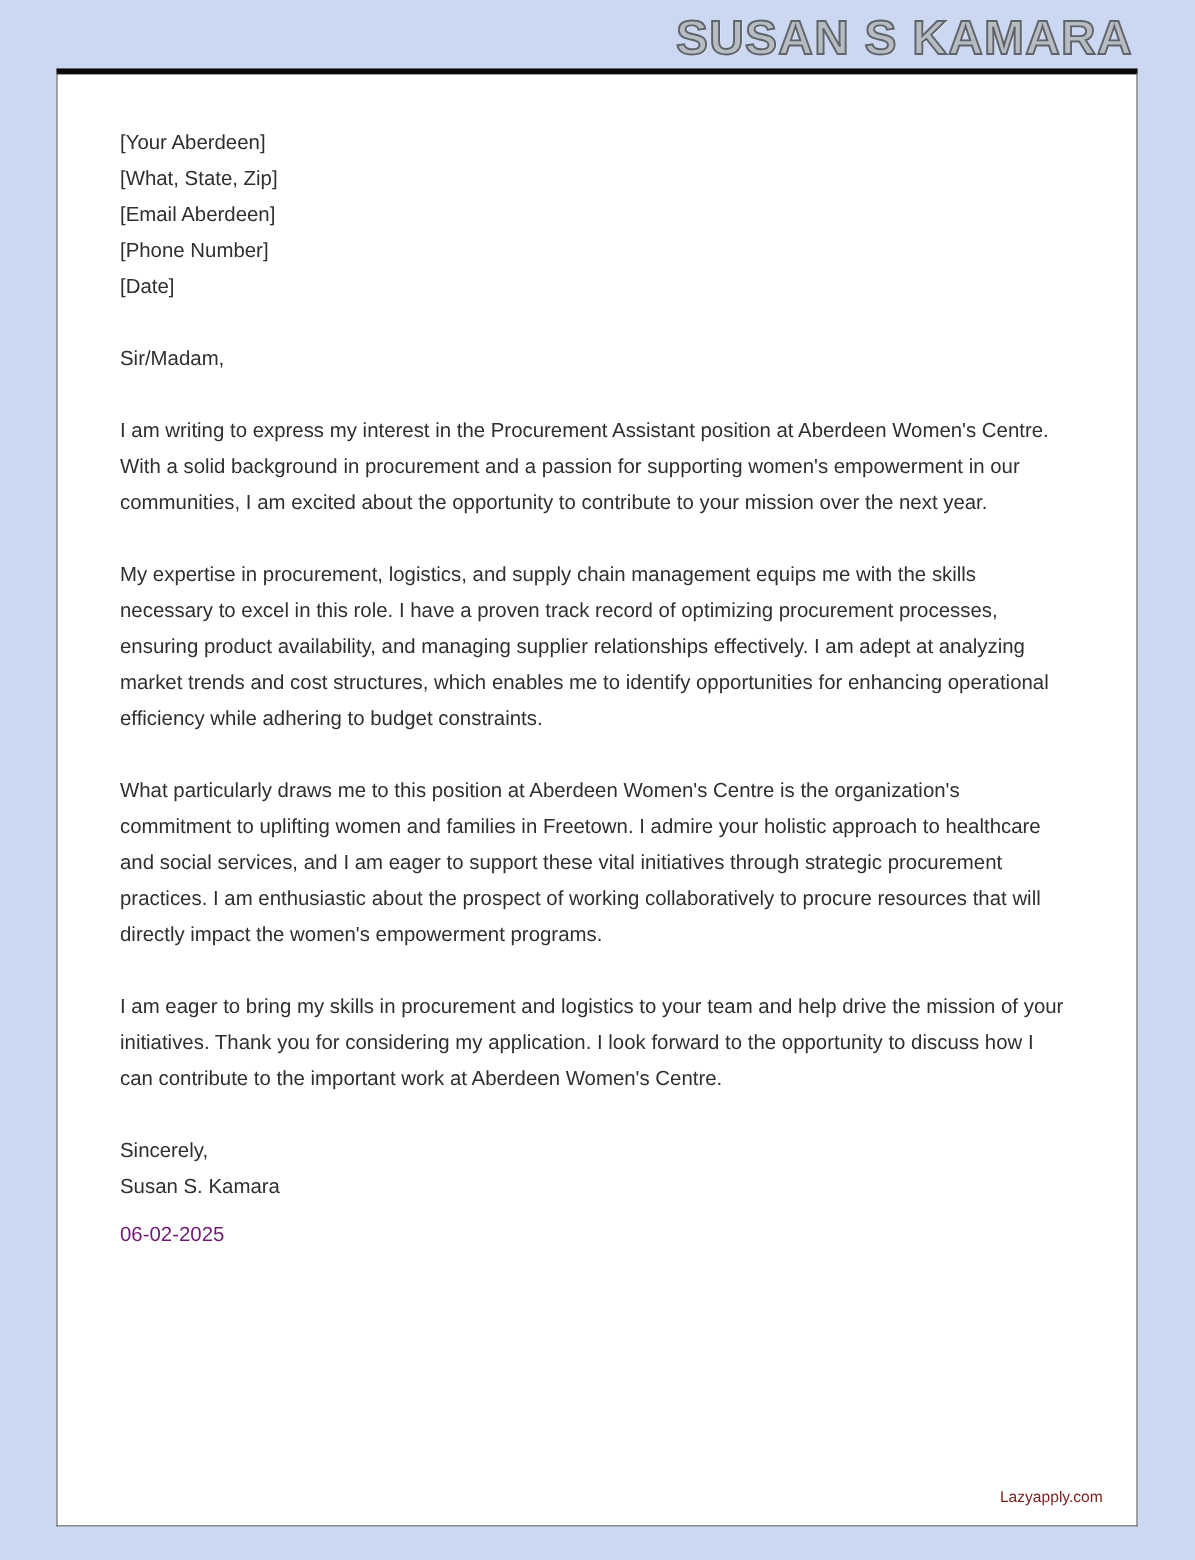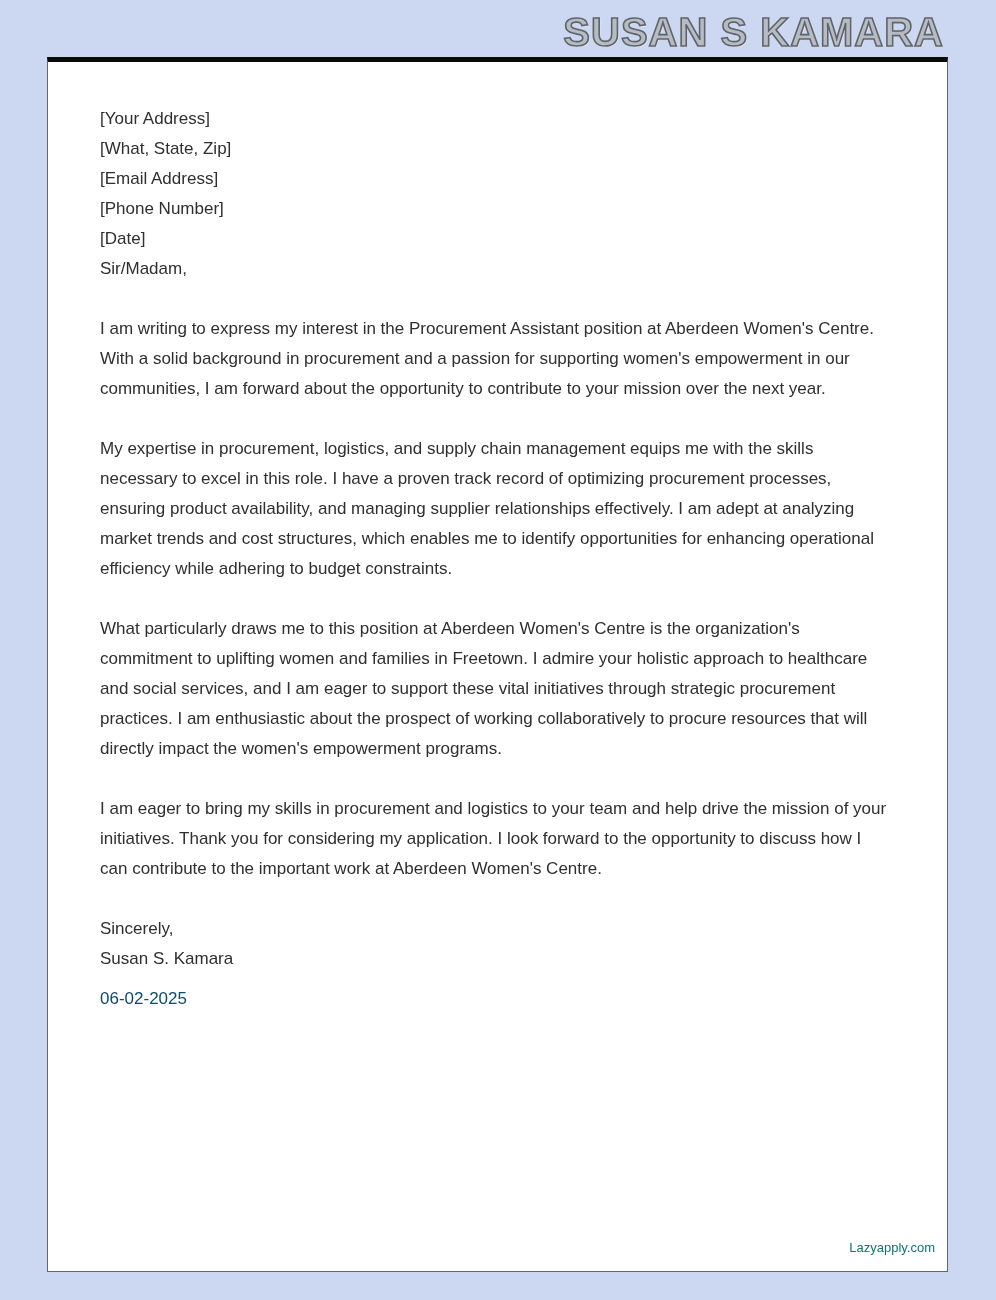--- a/index.html
+++ b/index.html
@@ -43,62 +43,62 @@
     border: 1px solid #666666;
     border-top: 5px solid #0a0a0a;
     padding: 42px 56px 0 52px;
     color: #2f2f2f;
     font-size: 17px;
     line-height: 30px;
   }
 
   .address-block .line { line-height: 30px; }
 
-  .salutation { }
+  .salutation { margin-top: 30px; }
 
   .para { margin-top: 30px; }
 
   .closing { margin-top: 30px; }
 
   .signature { margin-top: 0; }
 
   .date-link {
     margin-top: 10px;
-    color: #0c4a6e;
+    color: #701a75;
     cursor: pointer;
   }
 
   .watermark {
     position: absolute;
-    right: 12px;
+    right: 28px;
     bottom: 8px;
     font-size: 13px;
-    color: #0f766e;
+    color: #7f1d1d;
   }
 </style>
 </head>
 <body>
 
 <div class="canvas">
 
   <div class="header-name">SUSAN S KAMARA</div>
 
   <div class="page">
 
     <div class="address-block">
-      <div class="line">[Your Address]</div>
+      <div class="line">[Your Aberdeen]</div>
       <div class="line">[What, State, Zip]</div>
-      <div class="line">[Email Address]</div>
+      <div class="line">[Email Aberdeen]</div>
       <div class="line">[Phone Number]</div>
       <div class="line">[Date]</div>
     </div>
 
     <p class="salutation">Sir/Madam,</p>
 
-    <p class="para">I am writing to express my interest in the Procurement Assistant position at Aberdeen Women's Centre. With a solid background in procurement and a passion for supporting women's empowerment in our communities, I am forward about the opportunity to contribute to your mission over the next year.</p>
+    <p class="para">I am writing to express my interest in the Procurement Assistant position at Aberdeen Women's Centre. With a solid background in procurement and a passion for supporting women's empowerment in our communities, I am excited about the opportunity to contribute to your mission over the next year.</p>
     <p class="para">My expertise in procurement, logistics, and supply chain management equips me with the skills necessary to excel in this role. I have a proven track record of optimizing procurement processes, ensuring product availability, and managing supplier relationships effectively. I am adept at analyzing market trends and cost structures, which enables me to identify opportunities for enhancing operational efficiency while adhering to budget constraints.</p>
     <p class="para">What particularly draws me to this position at Aberdeen Women's Centre is the organization's commitment to uplifting women and families in Freetown. I admire your holistic approach to healthcare and social services, and I am eager to support these vital initiatives through strategic procurement practices. I am enthusiastic about the prospect of working collaboratively to procure resources that will directly impact the women's empowerment programs.</p>
     <p class="para">I am eager to bring my skills in procurement and logistics to your team and help drive the mission of your initiatives. Thank you for considering my application. I look forward to the opportunity to discuss how I can contribute to the important work at Aberdeen Women's Centre.</p>
 
     <p class="closing">Sincerely,</p>
     <p class="signature">Susan S. Kamara</p>
 
     <div class="date-link">06-02-2025</div>
 
     <div class="watermark">Lazyapply.com</div>

